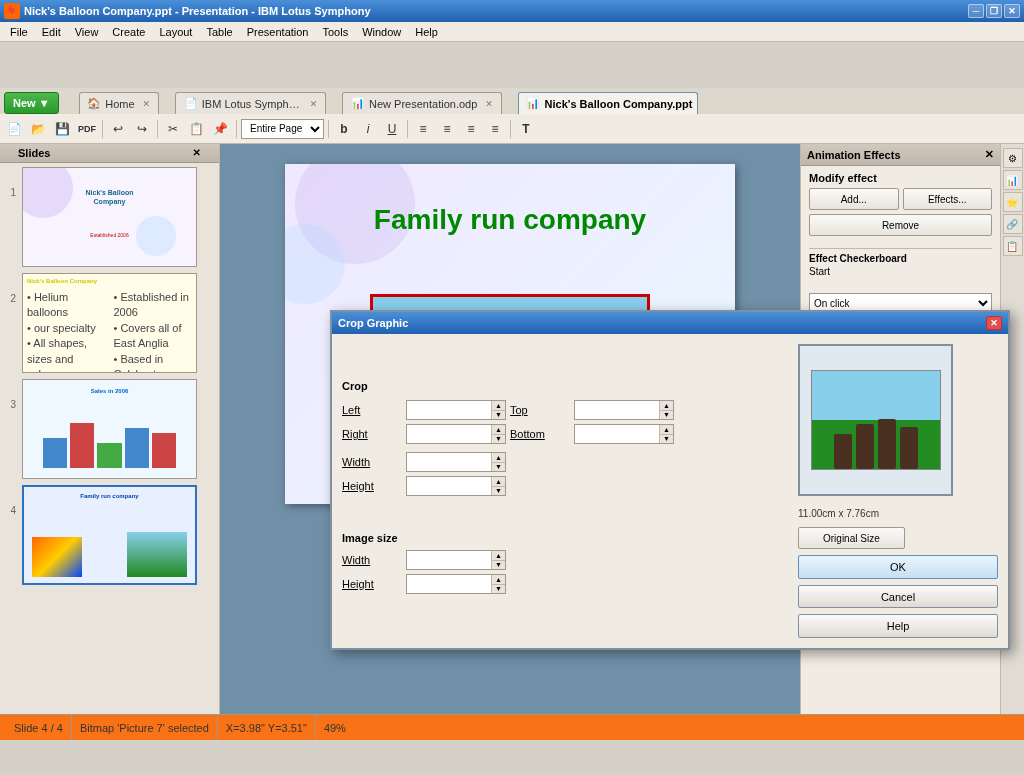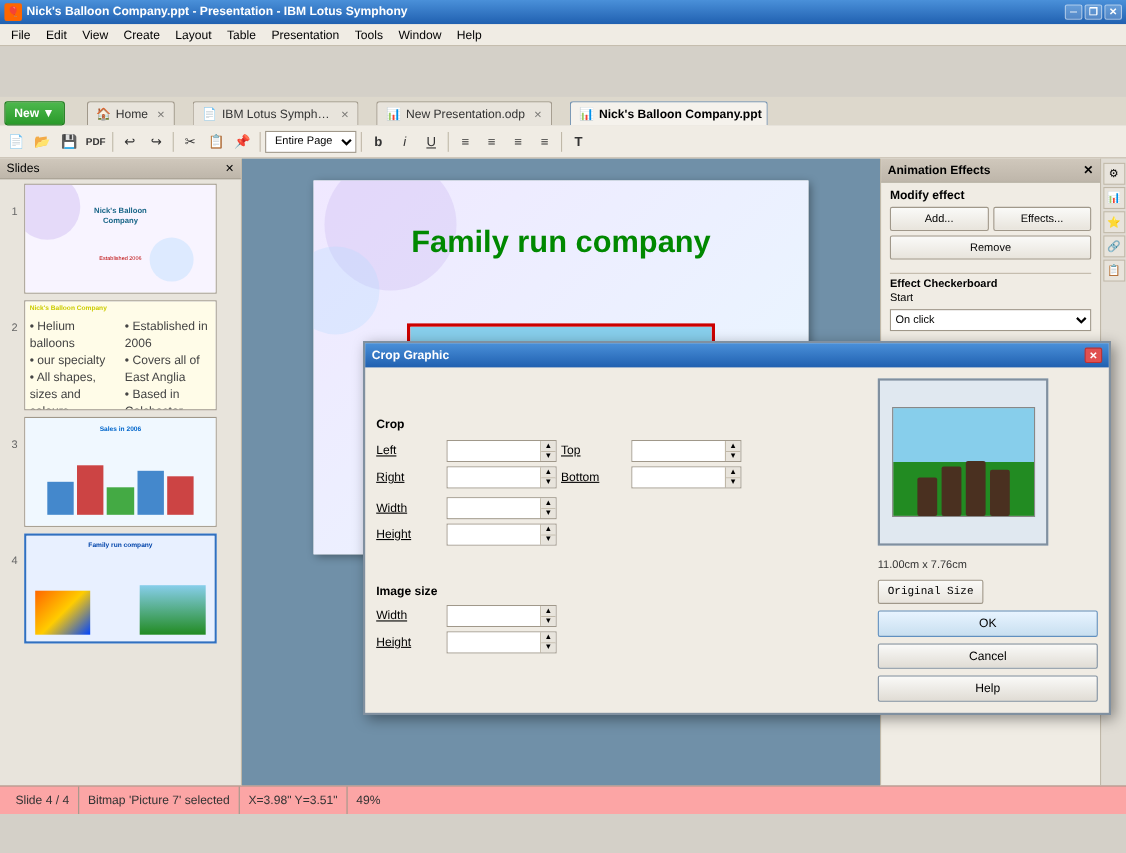--- a/index.html
+++ b/index.html
@@ -131,22 +131,22 @@
     
     .slides-panel {
       width: 220px;
       background: #e8e4dc;
       border-right: 1px solid #c0b8a8;
       display: flex;
       flex-direction: column;
     }
     .slides-header {
       background: linear-gradient(to bottom, #d0c8bc, #beb6aa);
-      padding: 3px 6px;
-      font-weight: normal;
+      padding: 3px 18px;
+      font-weight: bold;
       font-size: 11px;
       display: flex;
       justify-content: space-between;
       align-items: flex-start;
       border-bottom: 1px solid #a0988a;
     }
     .slides-panel-close { cursor: pointer; font-size: 10px; }
     .slides-list { flex: 1; overflow-y: auto; padding: 4px; }
     .slide-thumb {
       display: flex;
@@ -430,28 +430,27 @@
       border-color: #6090c0;
     }
     .size-info { font-size: 10px; color: #333; margin-bottom: 4px; }
     .orig-size-btn {
       height: 22px;
       border: 1px solid #a0988a;
       background: linear-gradient(to bottom, #fafaf8, #e8e4dc);
       cursor: pointer;
       font-size: 10px;
       border-radius: 2px;
-      padding: 0 8px;
-      font-family: Liberation Mono, monospace;
+      padding: 0 24px;
     }
 
     
     .status-bar {
       height: 26px;
-      background: #fca5a5;
+      background: #f97316;
       border-top: 1px solid #a0988a;
       display: flex;
       align-items: center;
       padding: 0 6px;
       gap: 0;
       font-size: 10px;
       color: #333;
     }
     .status-section {
       padding: 0 8px;
@@ -669,21 +668,21 @@
     </div>
     <div class="panel-section">
       <div class="panel-label">Modify effect</div>
       <div class="panel-btn-row">
         <button class="panel-btn">Add...</button>
         <button class="panel-btn">Effects...</button>
       </div>
       <button class="panel-btn" style="width:100%; margin-bottom:8px;">Remove</button>
       <div class="panel-divider"></div>
       <div class="effect-label">Effect Checkerboard</div>
-      <div style="font-size:10px; margin-bottom:4px;">Start</div>
+      <div style="font-size:10px; margin-bottom:16px;">Start</div>
       <div style="display:flex; align-items:center; margin-bottom:6px;">
         <select class="panel-select">
           <option>On click</option>
           <option>With previous</option>
           <option>After previous</option>
         </select>
       </div>
       <div style="font-size:10px;">Direction</div>
     </div>
   </div>

